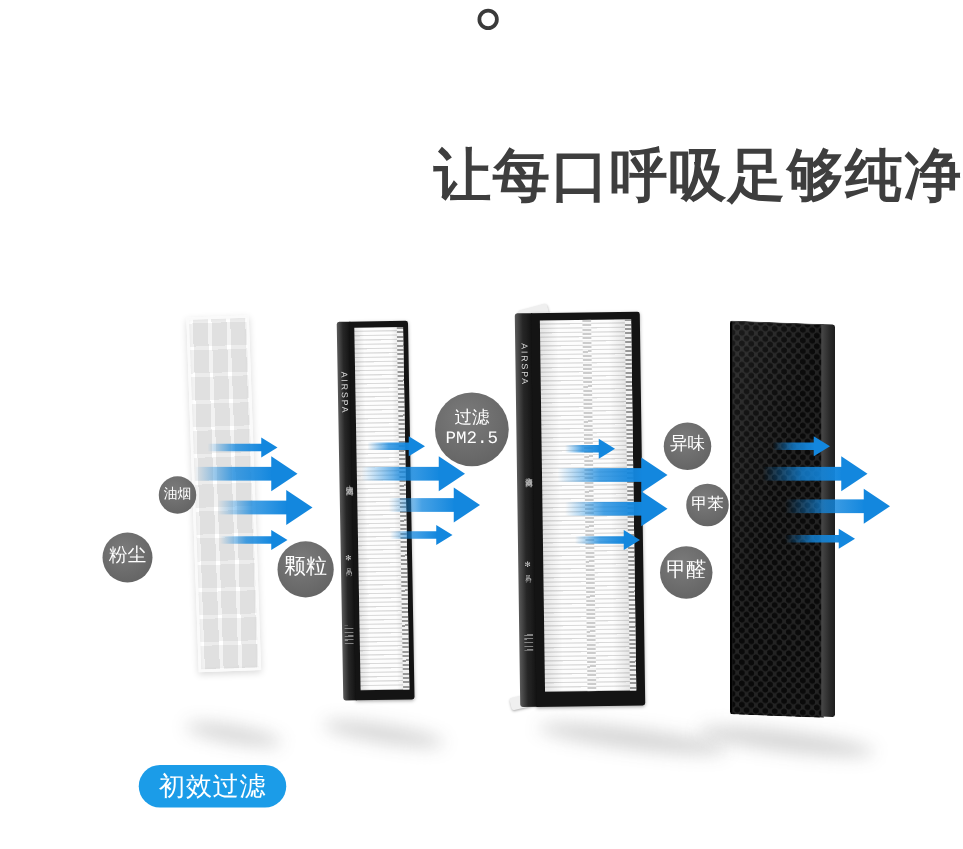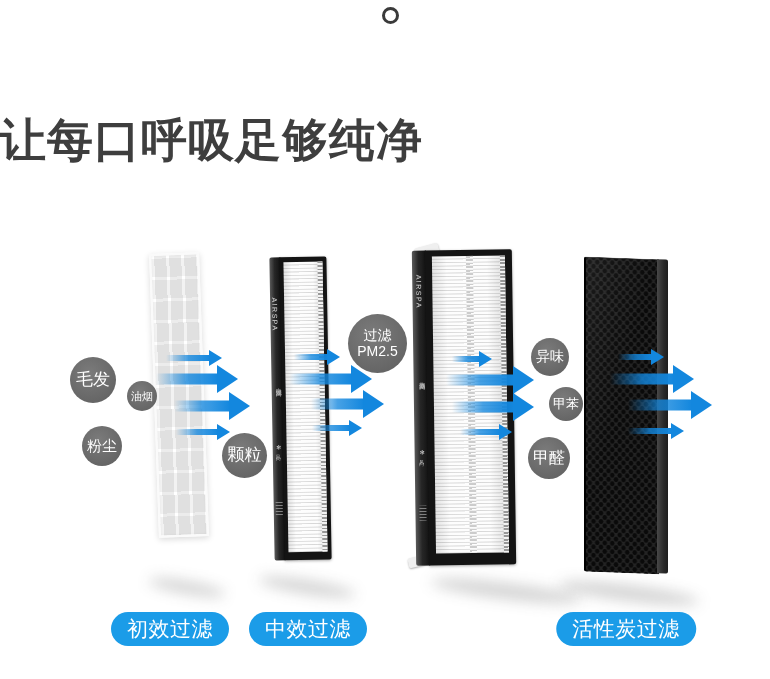--- a/index.html
+++ b/index.html
@@ -10,21 +10,21 @@
   
   .ring{
     position:absolute;left:382px;top:7px;width:11px;height:11px;
     border:3px solid #3a3a3a;border-radius:50%;
   }
   .title{
     position:absolute;left:0;top:55px;width:770px;text-align:center;
     font-size:46px;line-height:1;font-weight:bold;color:#3e3e3e;letter-spacing:1px;
   }
   .subtitle{
-    position:absolute;left:0;top:117px;width:770px;text-align:left;
+    position:absolute;left:0;top:117px;width:770px;text-align:right;
     font-size:46px;line-height:1;font-weight:bold;color:#3e3e3e;letter-spacing:1px;
   }
   
   .shadow{position:absolute;background:rgba(40,40,40,0.20);border-radius:50%;filter:blur(7px);}
   .sh1{left:148px;top:581px;width:78px;height:13px;transform:rotate(10deg);}
   .sh2{left:258px;top:580px;width:98px;height:14px;transform:rotate(9deg);}
   .sh3{left:430px;top:583px;width:152px;height:16px;transform:rotate(7deg);}
   .sh4{left:558px;top:585px;width:142px;height:16px;transform:rotate(7deg);}
   
   .f1{
@@ -142,20 +142,21 @@
   .g4a1{left:618px;top:348px;width:46px;}
   .g4a2{left:610px;top:365px;width:84px;}
   .g4a3{left:628px;top:391px;width:84px;}
   .g4a4{left:628px;top:422px;width:56px;}
   
   .bub{
     position:absolute;border-radius:50%;color:#fff;
     display:flex;align-items:center;justify-content:center;
     background:radial-gradient(circle at 42% 35%, #7b7b7b, #656565 75%);
     line-height:1.1;
+    font-family:Liberation Mono, monospace;
   }
   .b-hair{left:70px;top:357px;width:46px;height:46px;font-size:17px;}
   .b-oil{left:127px;top:381px;width:30px;height:30px;font-size:11px;}
   .b-dust{left:82px;top:426px;width:40px;height:40px;font-size:15px;}
   .b-part{left:222px;top:433px;width:45px;height:45px;font-size:17px;}
   .b-pm25{left:348px;top:314px;width:59px;height:59px;font-size:14px;flex-direction:column;}
   .b-odor{left:531px;top:338px;width:38px;height:38px;font-size:14px;}
   .b-tol{left:549px;top:387px;width:34px;height:34px;font-size:13px;}
   .b-form{left:528px;top:437px;width:42px;height:42px;font-size:16px;}
   
@@ -270,29 +271,26 @@
     </div>
   <div class="ar big g4a3">
       <i class="sh"></i>
       <i class="hd"></i>
     </div>
   <div class="ar sm g4a4">
       <i class="sh"></i>
       <i class="hd"></i>
     </div>
 
-  <div class="bub b-hair">毛发</div>
   <div class="bub b-oil">油烟</div>
   <div class="bub b-dust">粉尘</div>
   <div class="bub b-part">颗粒</div>
   <div class="bub b-pm25">
     <span>过滤</span>
     <span>PM2.5</span>
   </div>
   <div class="bub b-odor">异味</div>
   <div class="bub b-tol">甲苯</div>
   <div class="bub b-form">甲醛</div>
 
   <div class="pill p1">初效过滤</div>
-  <div class="pill p2">中效过滤</div>
-  <div class="pill p4">活性炭过滤</div>
 
 </div>
 
 </body></html>

